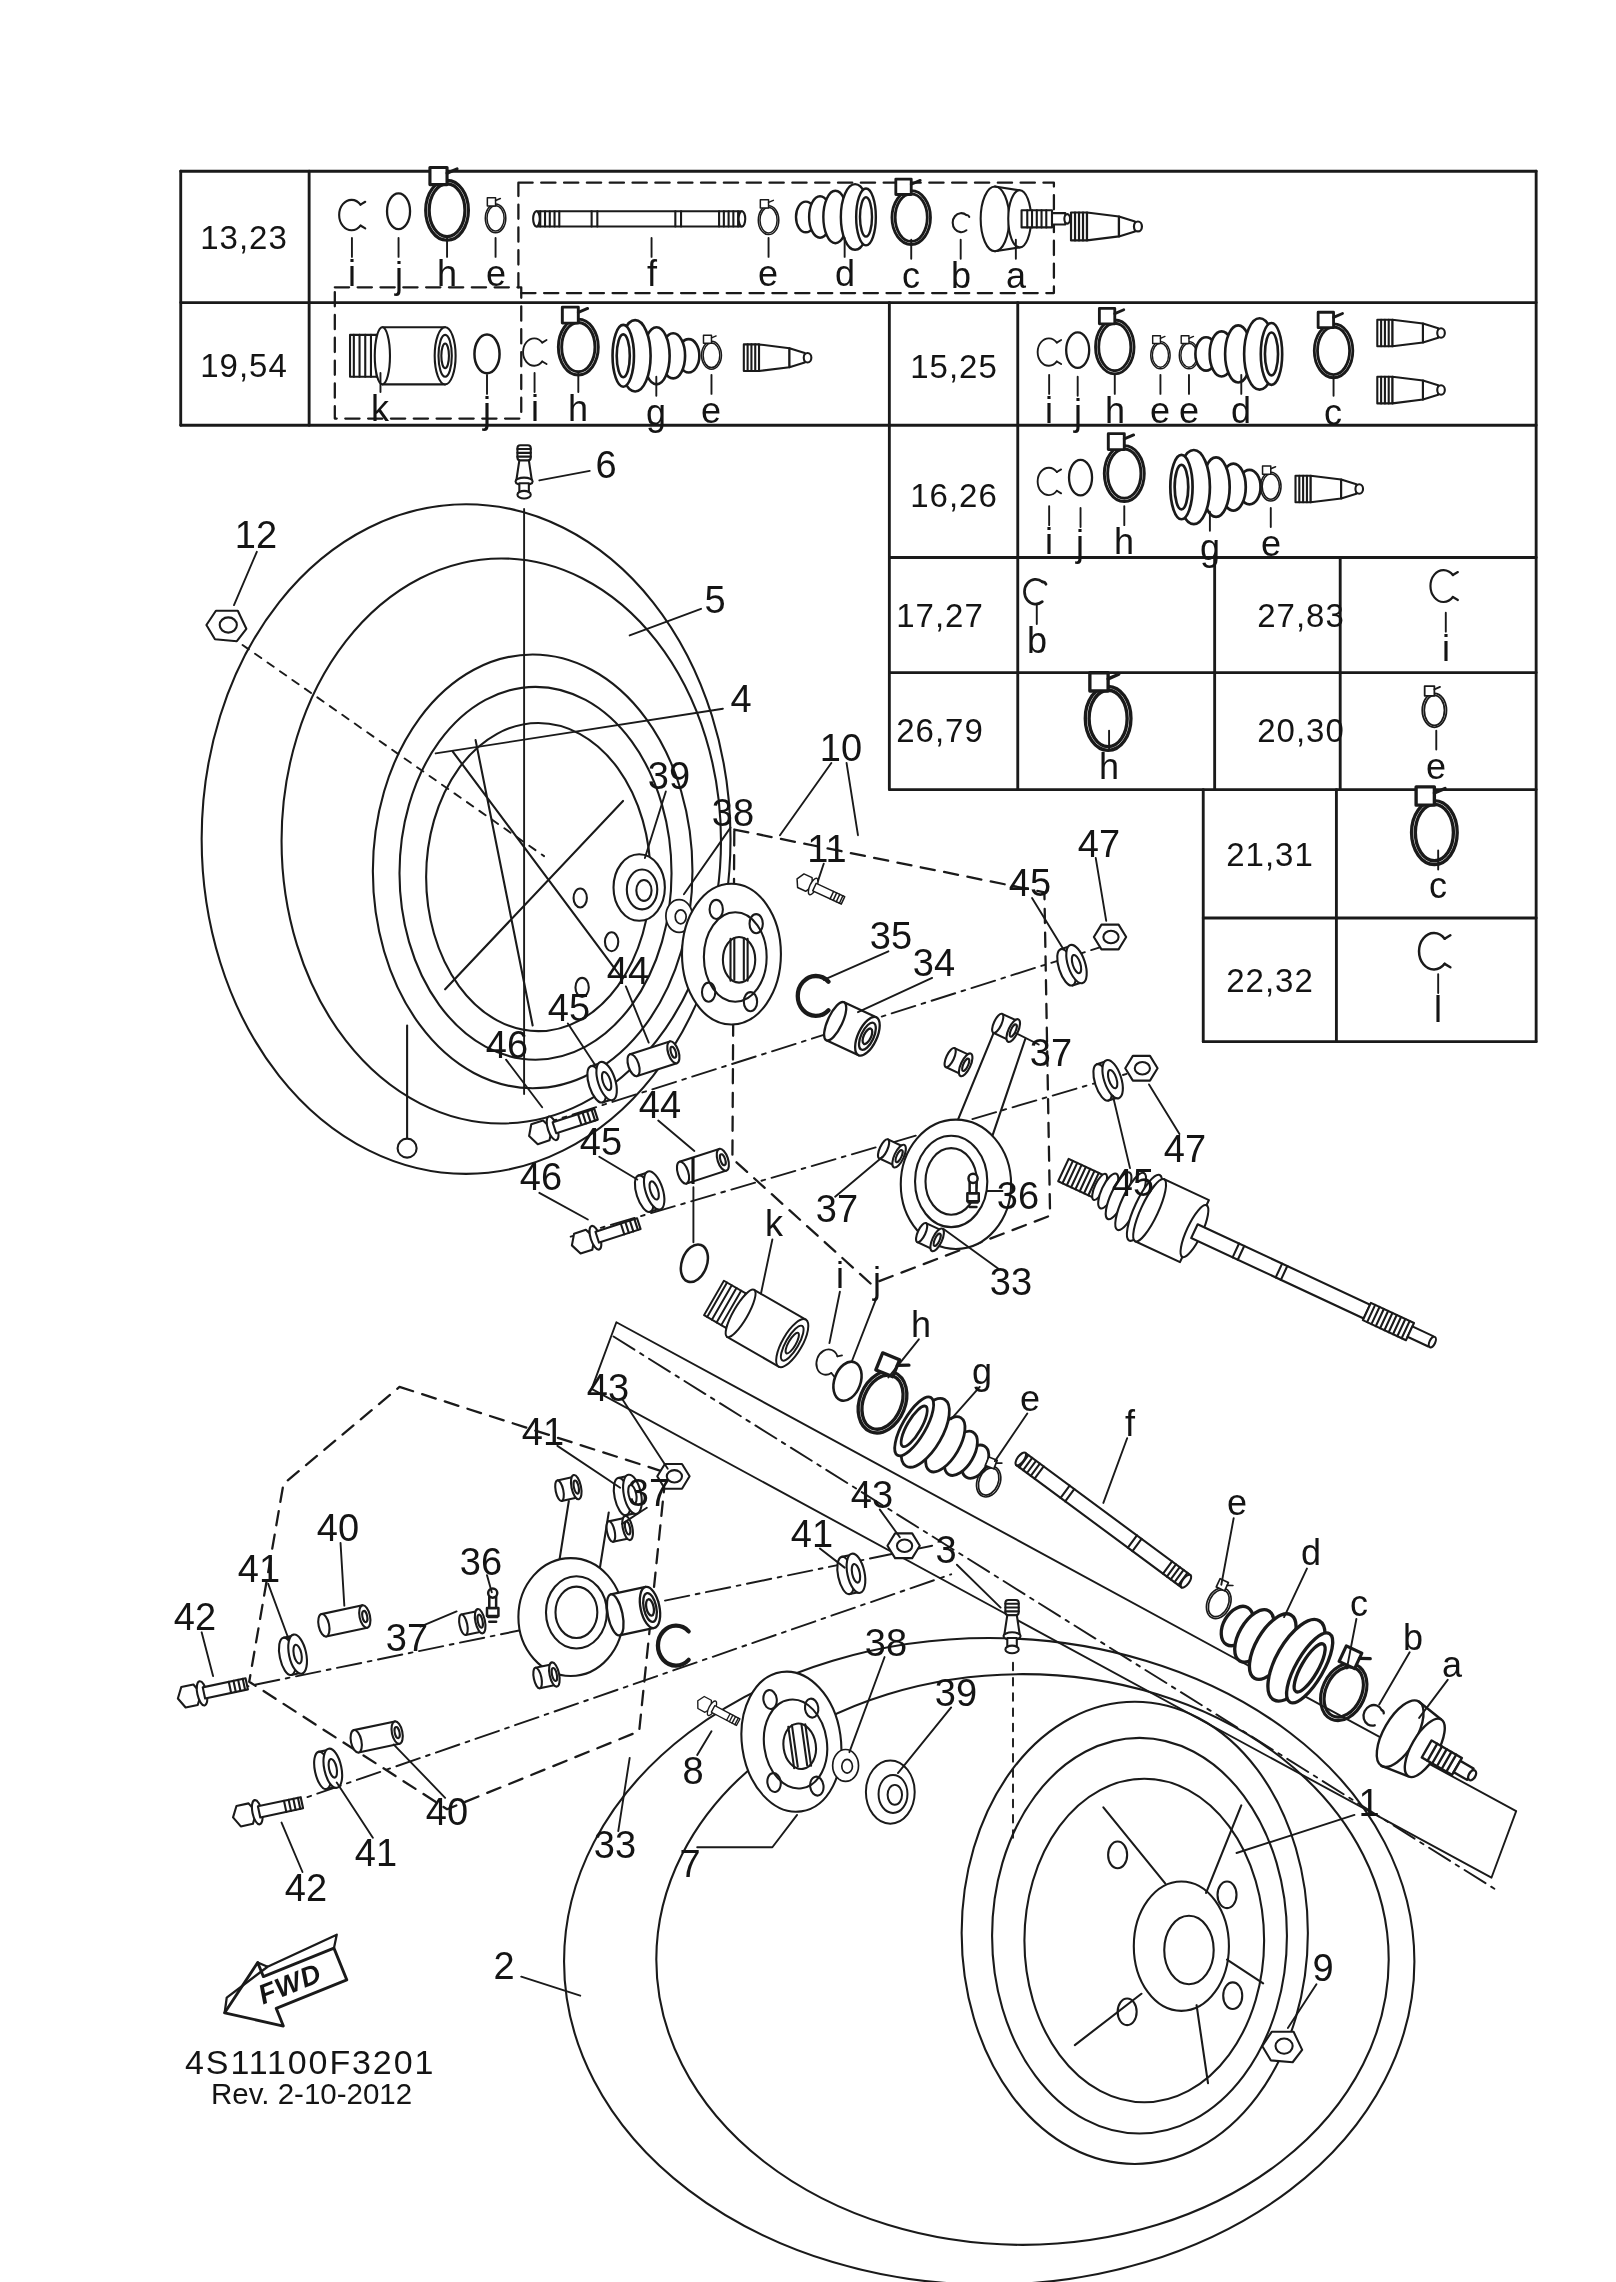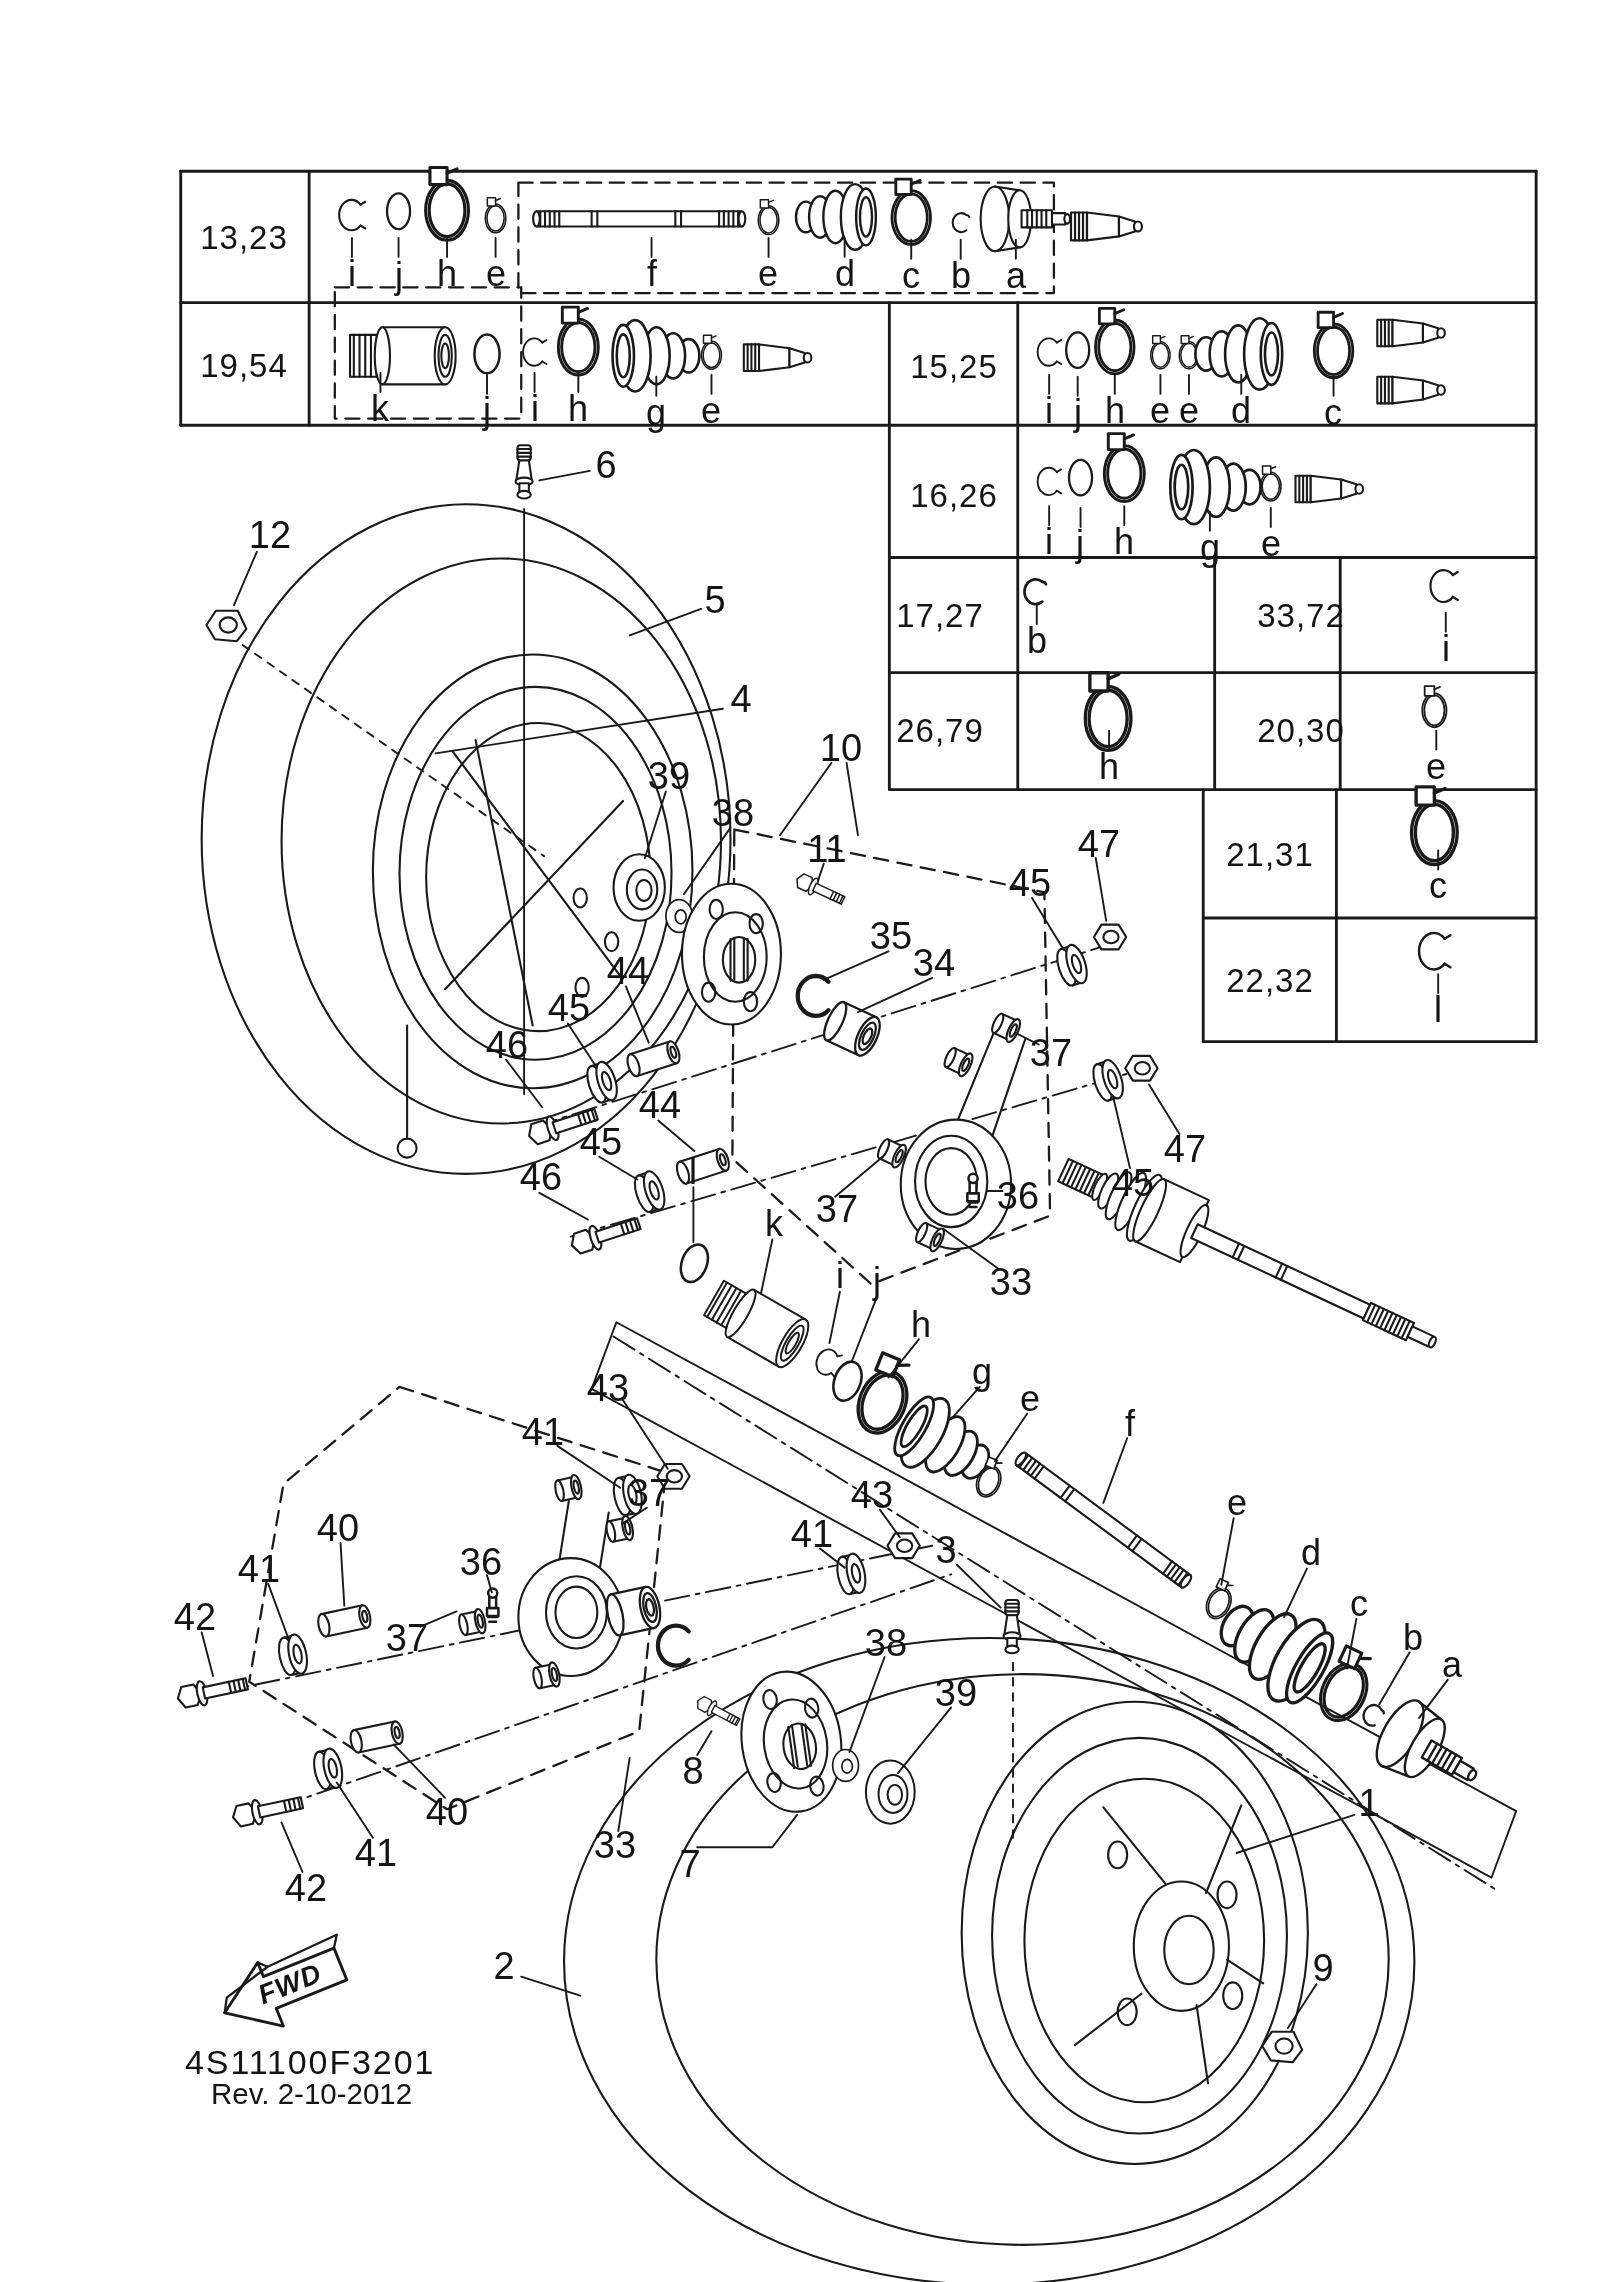--- a/index.html
+++ b/index.html
@@ -397,21 +397,21 @@
   <path d="M-68,6 L-60,-8 L-8,-22 M-16,-30 L-8,-22 M64,-14 L72,-26 L-8,-22" stroke-width="2.4"></path>
 </g>
 </svg>
 
 <div>
   <div class="lbl tnum" style="left:244px;top:237px">13,23</div>
   <div class="lbl tnum" style="left:244px;top:365px">19,54</div>
   <div class="lbl tnum" style="left:954px;top:366px">15,25</div>
   <div class="lbl tnum" style="left:954px;top:495px">16,26</div>
   <div class="lbl tnum" style="left:940px;top:615px">17,27</div>
-  <div class="lbl tnum" style="left:1301px;top:615px">33,72</div>
+  <div class="lbl tnum" style="left:1301px;top:615px">27,83</div>
   <div class="lbl tnum" style="left:940px;top:730px">26,79</div>
   <div class="lbl tnum" style="left:1301px;top:730px">20,30</div>
   <div class="lbl tnum" style="left:1270px;top:854px">21,31</div>
   <div class="lbl tnum" style="left:1270px;top:980px">22,32</div>
 
   <div class="lbl plet" style="left:352px;top:274px">i</div>
   <div class="lbl plet" style="left:399px;top:276px">j</div>
   <div class="lbl plet" style="left:447px;top:274px">h</div>
   <div class="lbl plet" style="left:496px;top:274px">e</div>
   <div class="lbl plet" style="left:652px;top:274px">f</div>
@@ -445,21 +445,21 @@
   <div class="lbl plet" style="left:1037px;top:641px">b</div>
   <div class="lbl plet" style="left:1446px;top:649px">i</div>
   <div class="lbl plet" style="left:1109px;top:767px">h</div>
   <div class="lbl plet" style="left:1436px;top:767px">e</div>
   <div class="lbl plet" style="left:1438px;top:886px">c</div>
   <div class="lbl plet" style="left:1438px;top:1010px">l</div>
 </div>
 
 <div>
   <div class="lbl" style="left:606px;top:465px">6</div>
-  <div class="lbl" style="left:270px;top:535px">12</div>
+  <div class="lbl" style="left:256px;top:535px">12</div>
   <div class="lbl" style="left:715px;top:600px">5</div>
   <div class="lbl" style="left:741px;top:699px">4</div>
   <div class="lbl" style="left:669px;top:776px">39</div>
   <div class="lbl" style="left:733px;top:813px">38</div>
   <div class="lbl" style="left:841px;top:748px">10</div>
   <div class="lbl" style="left:827px;top:849px">11</div>
   <div class="lbl" style="left:891px;top:936px">35</div>
   <div class="lbl" style="left:934px;top:963px">34</div>
   <div class="lbl" style="left:628px;top:971px">44</div>
   <div class="lbl" style="left:569px;top:1008px">45</div>

